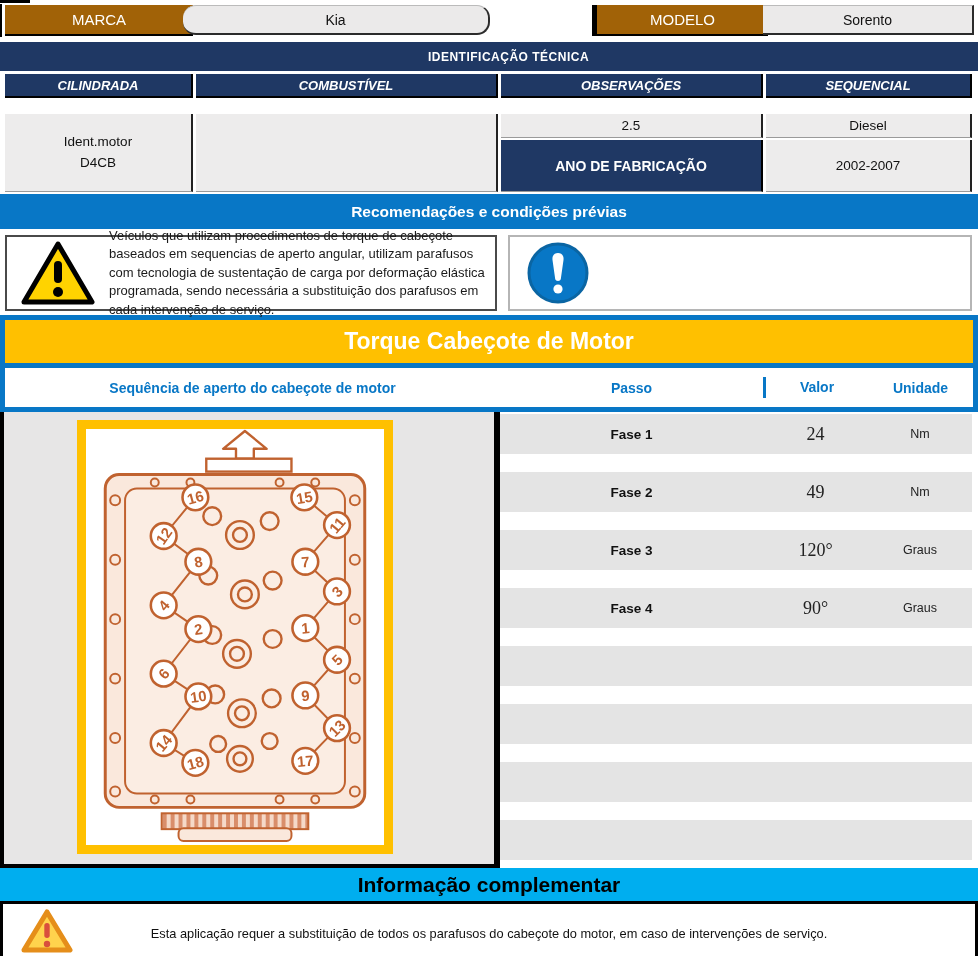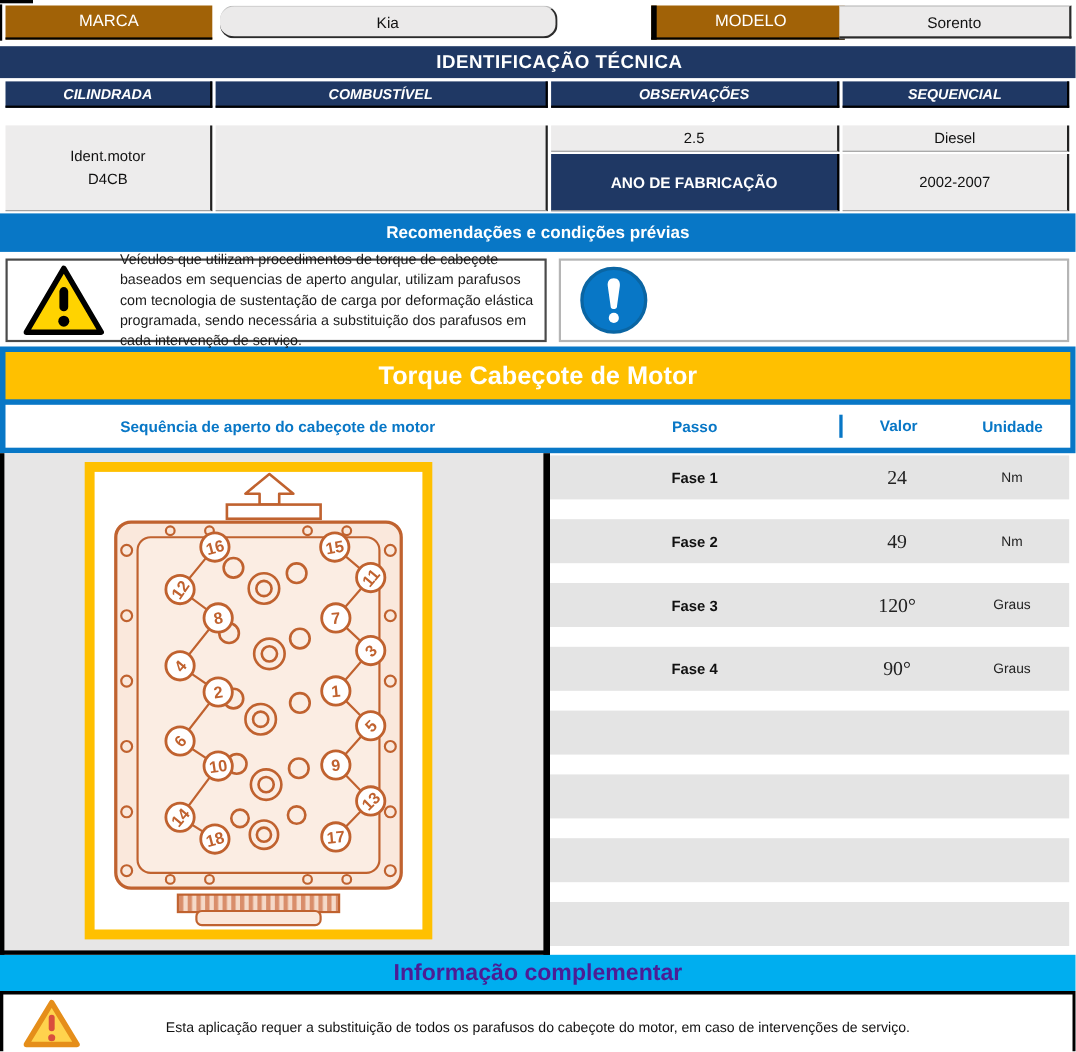--- a/index.html
+++ b/index.html
@@ -10,27 +10,27 @@
 
   
   .top-bar{position:relative;height:31px;margin-top:5px;}
   .tb-label{position:absolute;top:0;height:29px;background:#a16207;color:#fff;
             font-weight:normal;font-size:15px;display:flex;align-items:center;justify-content:center;
             border-bottom:2px solid #000;}
   .tb-value{position:absolute;top:0;height:27px;background:#EBEAEA;color:#111;font-size:14px;
             display:flex;align-items:center;justify-content:center;
             border-right:2px solid #2b2b2b;border-bottom:2px solid #2b2b2b;border-top:1px solid #bbb;}
   .tb-marca{left:5px;width:188px;}
-  .tb-kia{left:200px;width:305px;border-radius:13px;}
+  .tb-kia{left:183px;width:305px;border-radius:13px;}
   .tb-modelo{left:592px;width:171px;border-left:5px solid #000;}
   .tb-sorento{left:763px;width:209px;}
 
   
   .id-banner{margin-top:6px;height:29px;background:#1F3864;color:#fff;font-weight:bold;
-             font-size:17px;letter-spacing:.5px;display:flex;align-items:center;justify-content:center;padding-left:39px;}
+             font-size:12px;letter-spacing:.5px;display:flex;align-items:center;justify-content:center;padding-left:39px;}
   .id-grid{margin:3px 0 16px 5px;width:967px;display:grid;grid-template-columns:188px 302px 262px 206px;
            column-gap:3px;font-style:italic;}
   .id-head{height:22px;background:#1F3864;color:#fff;font-weight:bold;font-size:13px;
            display:flex;align-items:center;justify-content:center;
            border-right:2px solid #000;border-bottom:2px solid #000;}
   .id-data{margin:2px 0 0 5px;width:967px;display:grid;grid-template-columns:188px 302px 262px 206px;
            grid-template-rows:24px 52px;column-gap:3px;row-gap:2px;}
   .cell{background:#EDECEC;border-right:2px solid #222;border-bottom:1px solid #9a9a9a;
         display:flex;align-items:center;justify-content:center;font-size:13.5px;color:#111;}
   .cell-tall{grid-row:1/3;flex-direction:column;line-height:1.5;}
@@ -64,21 +64,21 @@
                padding:9px;box-sizing:border-box;}
   .diagram-inner{width:100%;height:100%;background:#fff;}
   .torque-rows{flex:1;padding-top:2px;}
   .stripe{width:472px;height:40px;margin-bottom:18px;background:#E4E4E4;
           display:grid;grid-template-columns:263px 105px 104px;align-items:center;}
   .cell-passo{font-weight:bold;font-size:13.5px;text-align:center;color:#111;}
   .cell-valor{font-family:"Liberation Serif",serif;font-size:18px;text-align:center;color:#222;}
   .cell-unidade{font-size:12.5px;text-align:center;color:#222;}
 
   
-  .info-banner{height:33px;background:#00AEEF;color:#4c1d95;font-weight:bold;font-size:21px;
+  .info-banner{height:33px;background:#00AEEF;color:#000000;font-weight:bold;font-size:21px;
                display:flex;align-items:center;justify-content:center;}
   .bottom-box{height:67px;box-sizing:border-box;border:3px solid #000;border-bottom-width:6px;
               position:relative;display:flex;align-items:center;justify-content:center;background:#fff;}
   .bottom-text{font-size:12.8px;color:#111;text-align:center;padding:0 90px;}
   .bottom-icon{position:absolute;left:18px;top:50%;transform:translateY(-50%);}
 
   
   .head-outline{fill:#FAE8DC;stroke:#C0622F;stroke-width:3;}
   .head-inner{fill:#FBEDE3;stroke:#C0622F;stroke-width:2;}
   .orange-line{fill:none;stroke:#C0622F;stroke-width:2;}

